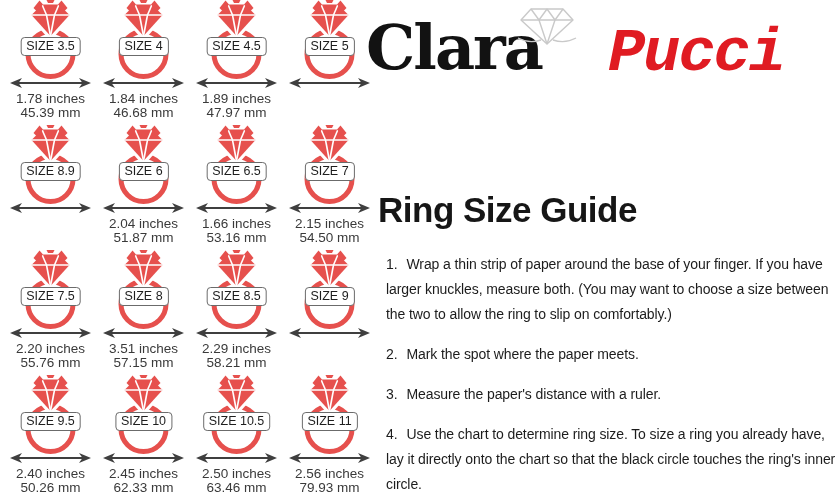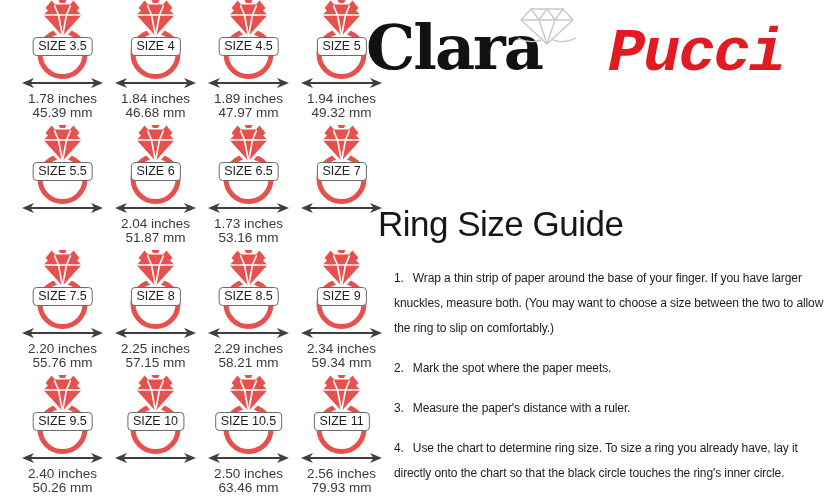--- a/index.html
+++ b/index.html
@@ -14,21 +14,21 @@
   body{
     width:839px;height:501px;
     background:#ffffff;
     font-family:"Liberation Sans",sans-serif;
     position:relative;
     overflow:hidden;
   }
 
   
   .chart-grid{
-    position:absolute;left:16px;top:0;
+    position:absolute;left:4px;top:0;
     width:372px;height:480px;
     display:grid;
     grid-template-columns:repeat(4,93px);
     grid-template-rows:repeat(4,125px);
   }
   .ring-cell{
     position:relative;
     width:93px;height:125px;
     text-align:center;
   }
@@ -75,29 +75,29 @@
     font-style:italic;font-weight:600;
     font-size:62px;line-height:80px;
     letter-spacing:-2px;
     color:var(--logo-red);
   }
   .dmd-stroke{stroke:var(--diamond-gray);stroke-width:1.4;fill:none;stroke-linejoin:round;}
 
   
   .guide{position:absolute;left:378px;top:190px;width:458px;}
   .guide-title{
-    margin:14px 0 22px 0;
+    margin:0 0 22px 0;
     font-size:35px;
-    font-weight:400;
+    font-weight:700;
     letter-spacing:-0.5px;
     color:#161616;
   }
   .step{
-    margin:0 0 15px 16px;
-    font-size:12px;
+    margin:0 0 15px 8px;
+    font-size:14px;
     line-height:25px;
     letter-spacing:-0.1px;
     color:var(--text-dark);
   }
   .step-num{margin-right:9px;}
 </style>
 </head>
 <body>
 
 <div class="chart-grid">
@@ -220,52 +220,48 @@
 
       <g>
         <line class="arrow-line" x1="9" y1="83" x2="84" y2="83"></line>
         <polygon class="arrow-head" points="6,83 18,78 14.5,83 18,88"></polygon>
         <polygon class="arrow-head" points="87,83 75,78 78.5,83 75,88"></polygon>
       </g>
     </svg>
     <div class="size-label">
       <span class="lbl">SIZE 5</span>
     </div>
-    <div class="measure">
-      <div class="inches">1.94 inches</div>
-      <div class="mm">49.32 mm</div>
-    </div>
-  </div>
-
-  <div class="ring-cell">
-    <svg class="ring-svg" width="93" height="90" viewBox="0 0 93 90" aria-hidden="true">
-
-      <circle class="ring-circle" cx="46.5" cy="54" r="22.5"></circle>
-
-      <polygon class="gem-halo" points="26.5,14.5 37.5,3.5 55.5,3.5 66.5,14.5 46.5,37"></polygon>
-
-      <polygon class="gem" points="27.5,15 38,4.5 55,4.5 65.5,15 46.5,36"></polygon>
-      <line class="facet" x1="27.5" y1="15" x2="65.5" y2="15"></line>
-      <line class="facet" x1="38" y1="4.5" x2="42.5" y2="15"></line>
-      <line class="facet" x1="55" y1="4.5" x2="50.5" y2="15"></line>
-      <line class="facet" x1="42.5" y1="15" x2="46.5" y2="36"></line>
-      <line class="facet" x1="50.5" y1="15" x2="46.5" y2="36"></line>
-
-      <polygon class="gem" points="42.5,0 50.5,0 49,3 44,3"></polygon>
-      <polygon class="gem" points="29.5,8 35.5,0.5 39,4.5 33,11.5"></polygon>
-      <polygon class="gem" points="63.5,8 57.5,0.5 54,4.5 60,11.5"></polygon>
-
-      <g>
-        <line class="arrow-line" x1="9" y1="83" x2="84" y2="83"></line>
-        <polygon class="arrow-head" points="6,83 18,78 14.5,83 18,88"></polygon>
-        <polygon class="arrow-head" points="87,83 75,78 78.5,83 75,88"></polygon>
-      </g>
-    </svg>
-    <div class="size-label">
-      <span class="lbl">SIZE 5.5</span>
+  </div>
+
+  <div class="ring-cell">
+    <svg class="ring-svg" width="93" height="90" viewBox="0 0 93 90" aria-hidden="true">
+
+      <circle class="ring-circle" cx="46.5" cy="54" r="22.5"></circle>
+
+      <polygon class="gem-halo" points="26.5,14.5 37.5,3.5 55.5,3.5 66.5,14.5 46.5,37"></polygon>
+
+      <polygon class="gem" points="27.5,15 38,4.5 55,4.5 65.5,15 46.5,36"></polygon>
+      <line class="facet" x1="27.5" y1="15" x2="65.5" y2="15"></line>
+      <line class="facet" x1="38" y1="4.5" x2="42.5" y2="15"></line>
+      <line class="facet" x1="55" y1="4.5" x2="50.5" y2="15"></line>
+      <line class="facet" x1="42.5" y1="15" x2="46.5" y2="36"></line>
+      <line class="facet" x1="50.5" y1="15" x2="46.5" y2="36"></line>
+
+      <polygon class="gem" points="42.5,0 50.5,0 49,3 44,3"></polygon>
+      <polygon class="gem" points="29.5,8 35.5,0.5 39,4.5 33,11.5"></polygon>
+      <polygon class="gem" points="63.5,8 57.5,0.5 54,4.5 60,11.5"></polygon>
+
+      <g>
+        <line class="arrow-line" x1="9" y1="83" x2="84" y2="83"></line>
+        <polygon class="arrow-head" points="6,83 18,78 14.5,83 18,88"></polygon>
+        <polygon class="arrow-head" points="87,83 75,78 78.5,83 75,88"></polygon>
+      </g>
+    </svg>
+    <div class="size-label">
+      <span class="lbl">SIZE 8.9</span>
     </div>
   </div>
 
   <div class="ring-cell">
     <svg class="ring-svg" width="93" height="90" viewBox="0 0 93 90" aria-hidden="true">
 
       <circle class="ring-circle" cx="46.5" cy="54" r="22.5"></circle>
 
       <polygon class="gem-halo" points="26.5,14.5 37.5,3.5 55.5,3.5 66.5,14.5 46.5,37"></polygon>
 
@@ -316,21 +312,21 @@
       <g>
         <line class="arrow-line" x1="9" y1="83" x2="84" y2="83"></line>
         <polygon class="arrow-head" points="6,83 18,78 14.5,83 18,88"></polygon>
         <polygon class="arrow-head" points="87,83 75,78 78.5,83 75,88"></polygon>
       </g>
     </svg>
     <div class="size-label">
       <span class="lbl">SIZE 6.5</span>
     </div>
     <div class="measure">
-      <div class="inches">1.73 inches</div>
+      <div class="inches">1.66 inches</div>
       <div class="mm">53.16 mm</div>
     </div>
   </div>
 
   <div class="ring-cell">
     <svg class="ring-svg" width="93" height="90" viewBox="0 0 93 90" aria-hidden="true">
 
       <circle class="ring-circle" cx="46.5" cy="54" r="22.5"></circle>
 
       <polygon class="gem-halo" points="26.5,14.5 37.5,3.5 55.5,3.5 66.5,14.5 46.5,37"></polygon>
@@ -347,20 +343,24 @@
       <polygon class="gem" points="63.5,8 57.5,0.5 54,4.5 60,11.5"></polygon>
 
       <g>
         <line class="arrow-line" x1="9" y1="83" x2="84" y2="83"></line>
         <polygon class="arrow-head" points="6,83 18,78 14.5,83 18,88"></polygon>
         <polygon class="arrow-head" points="87,83 75,78 78.5,83 75,88"></polygon>
       </g>
     </svg>
     <div class="size-label">
       <span class="lbl">SIZE 7</span>
+    </div>
+    <div class="measure">
+      <div class="inches">2.15 inches</div>
+      <div class="mm">54.50 mm</div>
     </div>
   </div>
 
   <div class="ring-cell">
     <svg class="ring-svg" width="93" height="90" viewBox="0 0 93 90" aria-hidden="true">
 
       <circle class="ring-circle" cx="46.5" cy="54" r="22.5"></circle>
 
       <polygon class="gem-halo" points="26.5,14.5 37.5,3.5 55.5,3.5 66.5,14.5 46.5,37"></polygon>
 
@@ -411,21 +411,21 @@
       <g>
         <line class="arrow-line" x1="9" y1="83" x2="84" y2="83"></line>
         <polygon class="arrow-head" points="6,83 18,78 14.5,83 18,88"></polygon>
         <polygon class="arrow-head" points="87,83 75,78 78.5,83 75,88"></polygon>
       </g>
     </svg>
     <div class="size-label">
       <span class="lbl">SIZE 8</span>
     </div>
     <div class="measure">
-      <div class="inches">2.25 inches</div>
+      <div class="inches">3.51 inches</div>
       <div class="mm">57.15 mm</div>
     </div>
   </div>
 
   <div class="ring-cell">
     <svg class="ring-svg" width="93" height="90" viewBox="0 0 93 90" aria-hidden="true">
 
       <circle class="ring-circle" cx="46.5" cy="54" r="22.5"></circle>
 
       <polygon class="gem-halo" points="26.5,14.5 37.5,3.5 55.5,3.5 66.5,14.5 46.5,37"></polygon>
@@ -476,24 +476,20 @@
 
       <g>
         <line class="arrow-line" x1="9" y1="83" x2="84" y2="83"></line>
         <polygon class="arrow-head" points="6,83 18,78 14.5,83 18,88"></polygon>
         <polygon class="arrow-head" points="87,83 75,78 78.5,83 75,88"></polygon>
       </g>
     </svg>
     <div class="size-label">
       <span class="lbl">SIZE 9</span>
     </div>
-    <div class="measure">
-      <div class="inches">2.34 inches</div>
-      <div class="mm">59.34 mm</div>
-    </div>
   </div>
 
   <div class="ring-cell">
     <svg class="ring-svg" width="93" height="90" viewBox="0 0 93 90" aria-hidden="true">
 
       <circle class="ring-circle" cx="46.5" cy="54" r="22.5"></circle>
 
       <polygon class="gem-halo" points="26.5,14.5 37.5,3.5 55.5,3.5 66.5,14.5 46.5,37"></polygon>
 
       <polygon class="gem" points="27.5,15 38,4.5 55,4.5 65.5,15 46.5,36"></polygon>
@@ -541,20 +537,24 @@
       <polygon class="gem" points="63.5,8 57.5,0.5 54,4.5 60,11.5"></polygon>
 
       <g>
         <line class="arrow-line" x1="9" y1="83" x2="84" y2="83"></line>
         <polygon class="arrow-head" points="6,83 18,78 14.5,83 18,88"></polygon>
         <polygon class="arrow-head" points="87,83 75,78 78.5,83 75,88"></polygon>
       </g>
     </svg>
     <div class="size-label">
       <span class="lbl">SIZE 10</span>
+    </div>
+    <div class="measure">
+      <div class="inches">2.45 inches</div>
+      <div class="mm">62.33 mm</div>
     </div>
   </div>
 
   <div class="ring-cell">
     <svg class="ring-svg" width="93" height="90" viewBox="0 0 93 90" aria-hidden="true">
 
       <circle class="ring-circle" cx="46.5" cy="54" r="22.5"></circle>
 
       <polygon class="gem-halo" points="26.5,14.5 37.5,3.5 55.5,3.5 66.5,14.5 46.5,37"></polygon>
 

